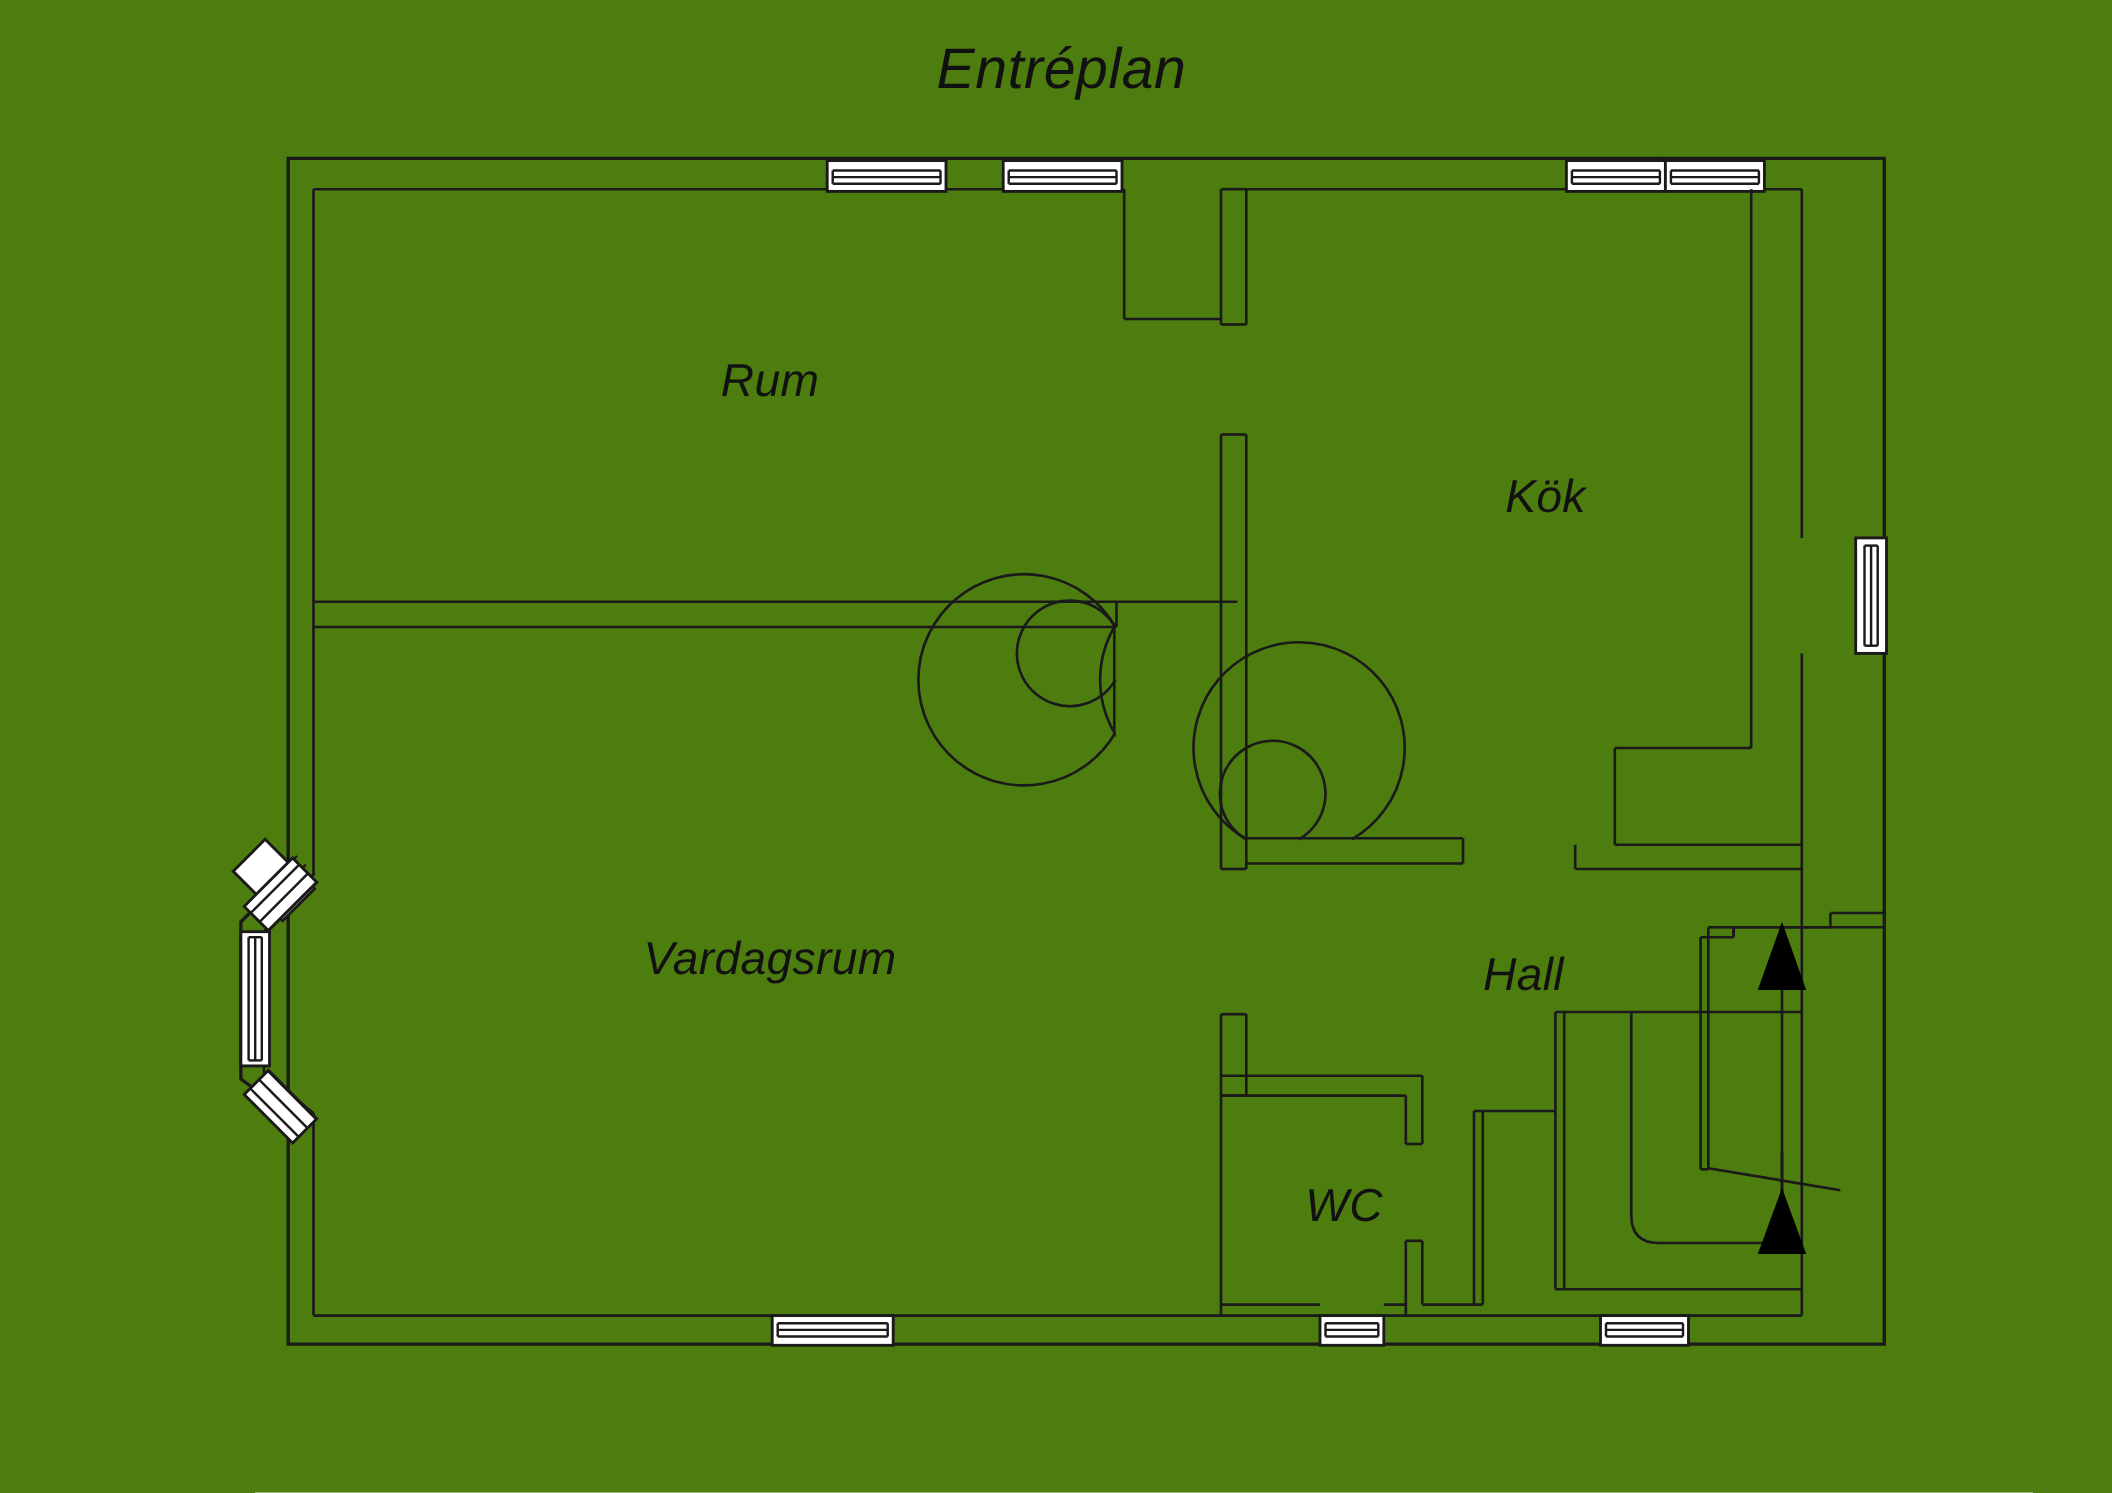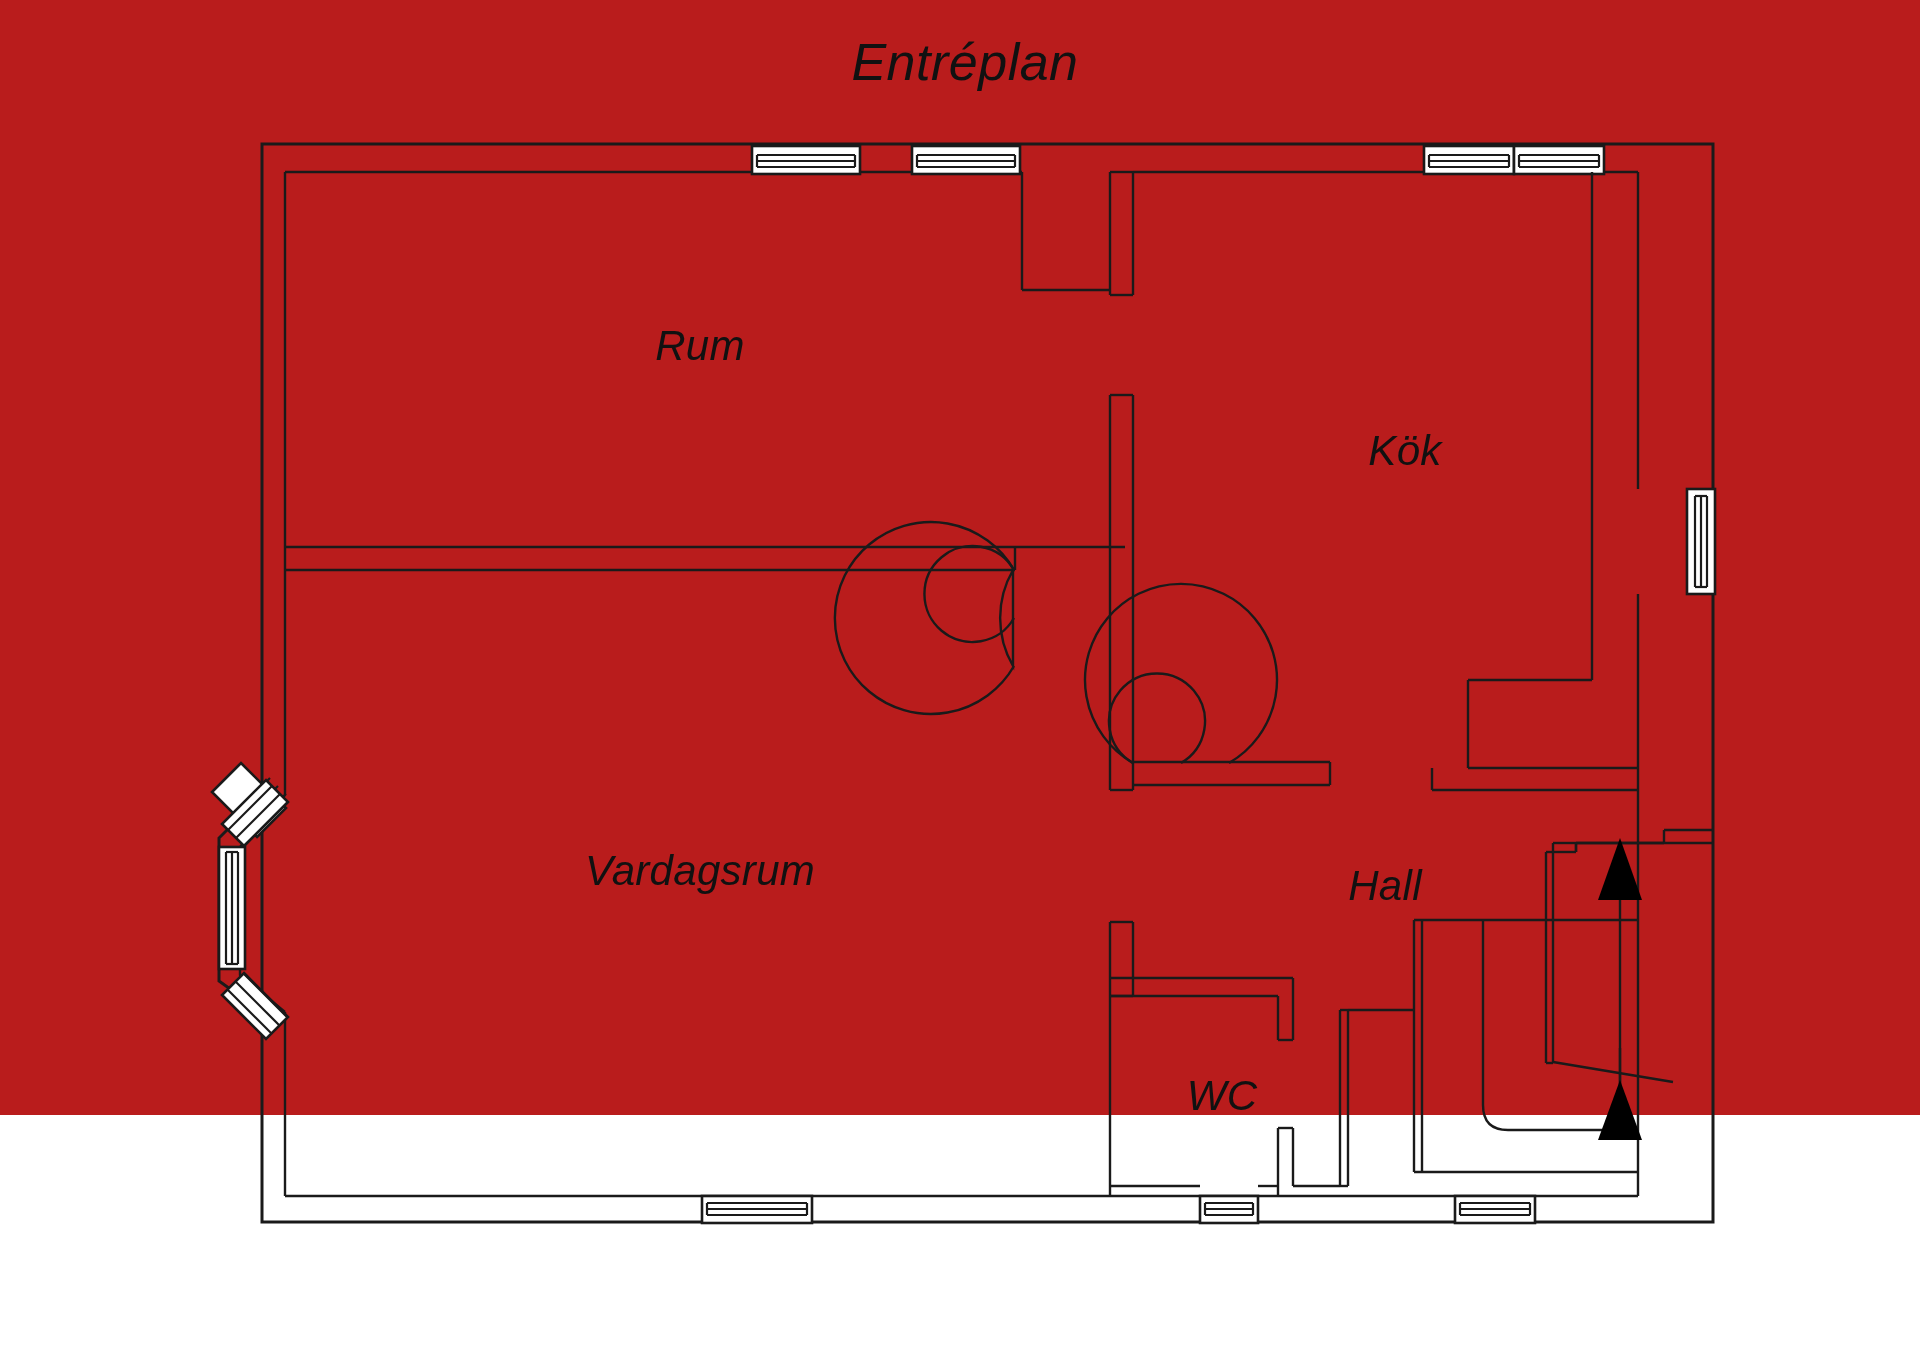--- a/index.html
+++ b/index.html
@@ -10,22 +10,22 @@
   }
   body {
     width: 1920px;
     height: 1357px;
     font-family: "Liberation Sans", sans-serif;
     overflow: hidden;
   }
   #floorplan-root {
     position: relative;
     width: 1920px;
-    height: 1115px;
-    background: #b91c1c;
+    height: 1357px;
+    background: #4d7c0f;
   }
   #plan-svg {
     display: block;
     width: 1920px;
     height: 1357px;
   }
   .wall-line {
     fill: none;
     stroke: #1a1a1a;
     stroke-width: 3;

